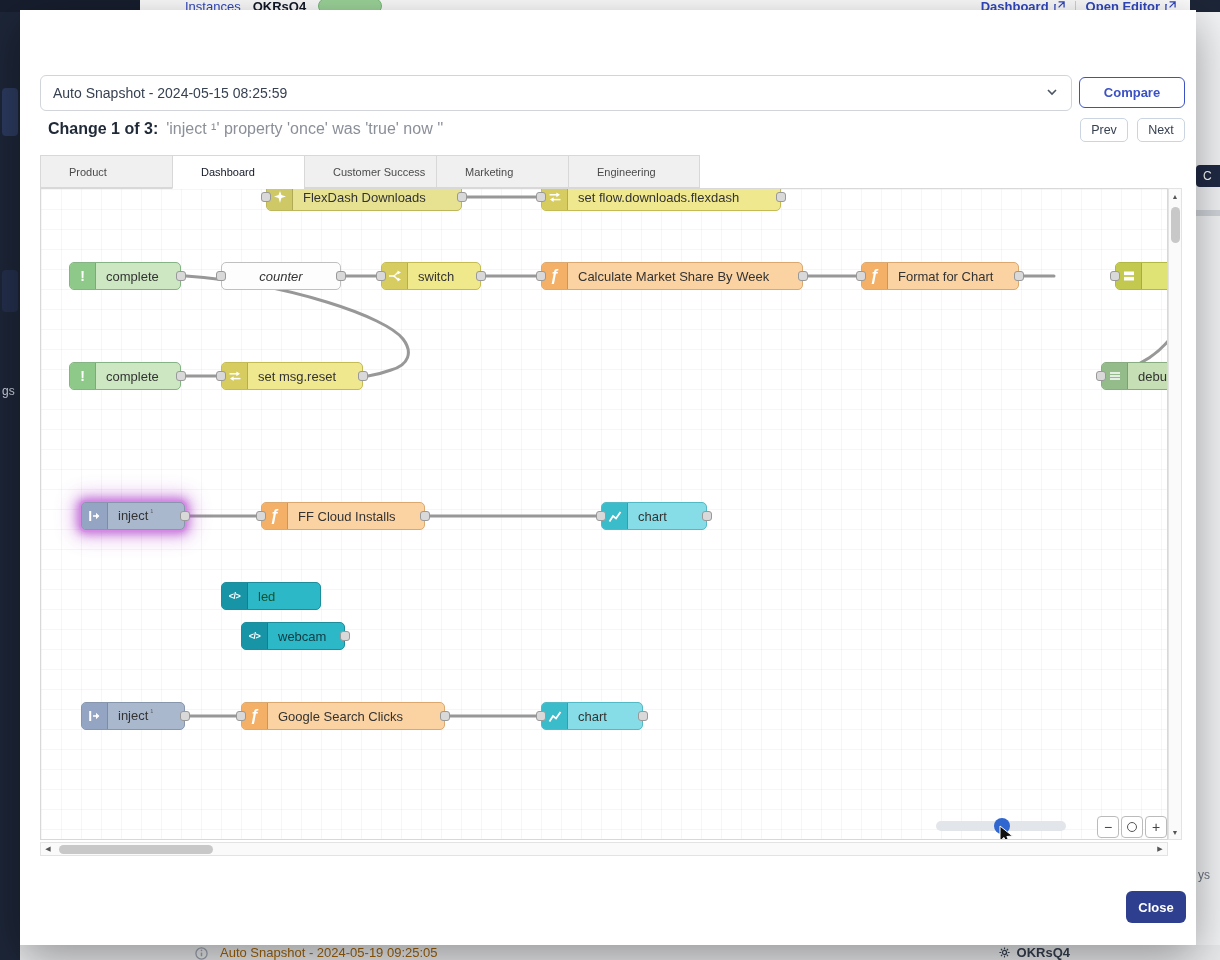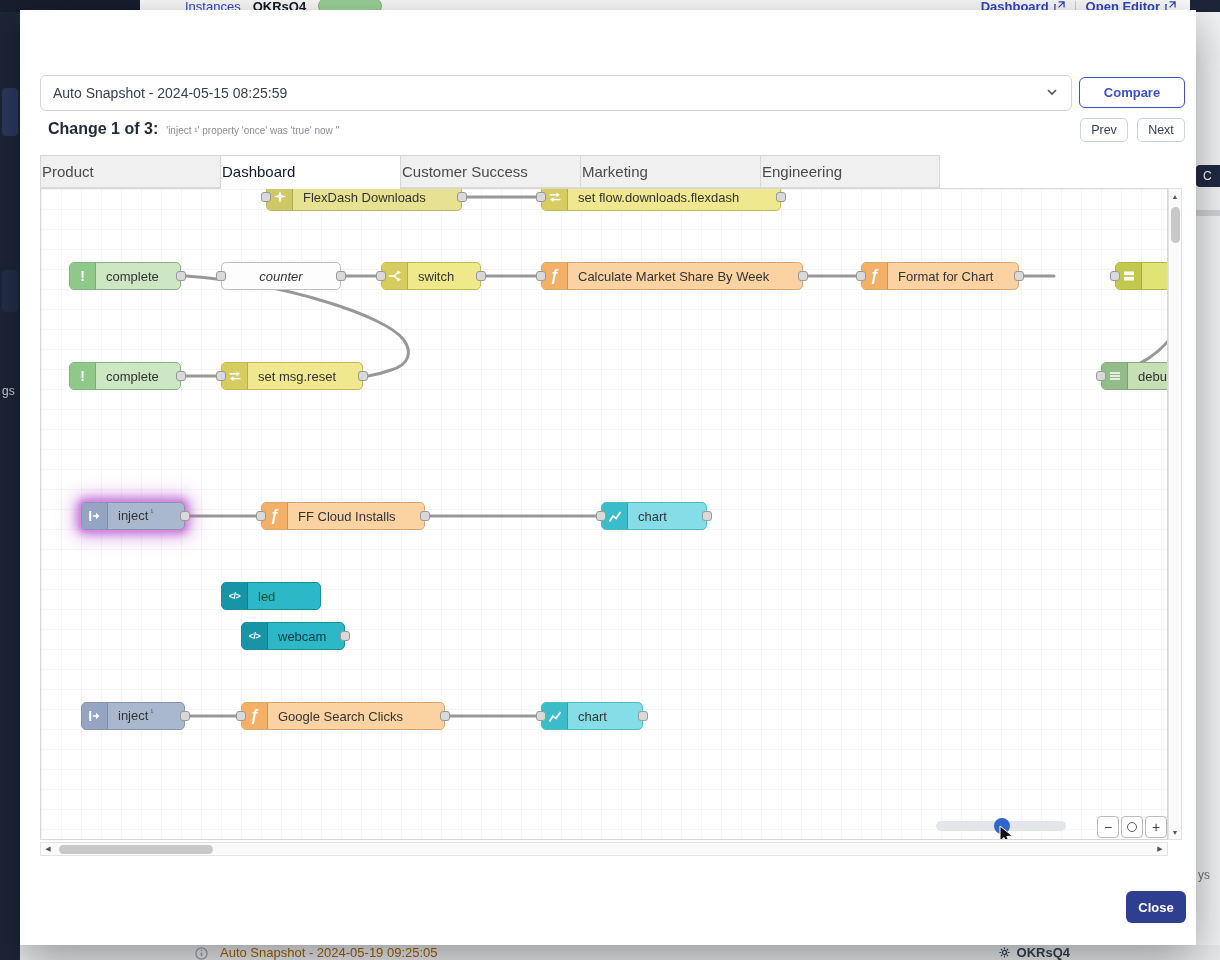--- a/index.html
+++ b/index.html
@@ -44,29 +44,29 @@
   .snap-select { position:absolute; left:20px; top:65px; width:1032px; height:36px;
                  border:1px solid #d1d5db; border-radius:6px; display:flex; align-items:center;
                  font-size:14px; color:#374151; padding:0 12px; background:#fff; cursor:pointer; }
   .snap-select .chev { margin-left:auto; }
   .btn-compare { position:absolute; left:1059px; top:67px; width:106px; height:31px;
                  border:1px solid #3b51c4; color:#3b51c4; background:#fff; border-radius:6px;
                  font-size:13px; font-weight:bold; cursor:pointer; font-family:inherit; }
 
   .change-row { position:absolute; left:28px; top:110px; display:flex; align-items:baseline; gap:8px; }
   .change-label { font-size:16px; font-weight:bold; color:#1f2937; }
-  .change-detail { font-size:10px; color:#8a8f98; }
+  .change-detail { font-size:16px; color:#8a8f98; }
   .btn-prev { position:absolute; left:1060px; top:108px; width:48px; height:24px; }
   .btn-next { position:absolute; left:1117px; top:108px; width:48px; height:24px; }
   .sm-btn { border:1px solid #cbd5e1; background:#fff; color:#374151; border-radius:5px;
             font-size:12.5px; cursor:pointer; font-family:inherit; }
 
   .tabs { position:absolute; left:20px; top:145px; height:33px; display:flex; z-index:3; }
-  .tab { width:180px; height:33px; line-height:32px; padding-left:1px; background:#f0f0f0;
-         border:1px solid #d8d8d8; border-right:none; font-size:15px; color:#4a4a4a; cursor:pointer; }
+  .tab { width:132px; height:33px; line-height:32px; padding-left:28px; background:#f0f0f0;
+         border:1px solid #d8d8d8; border-right:none; font-size:11px; color:#4a4a4a; cursor:pointer; }
   .tab:last-child { border-right:1px solid #d8d8d8; }
   .tab.active { background:#fff; border-bottom:1px solid #fff; height:34px; color:#111827; }
 
   .canvas { position:absolute; left:20px; top:178px; width:1128px; height:652px; background:#fff;
             border:1px solid #d8d8d8; overflow:hidden; z-index:2;
             background-image:linear-gradient(rgba(0,0,0,0.035) 1px, transparent 1px),
                              linear-gradient(90deg, rgba(0,0,0,0.035) 1px, transparent 1px);
             background-size:20px 20px; }
   #wires { position:absolute; left:0; top:0; width:1128px; height:652px; }
   .wire { stroke:#989898; stroke-width:3; fill:none; stroke-linecap:round; }

